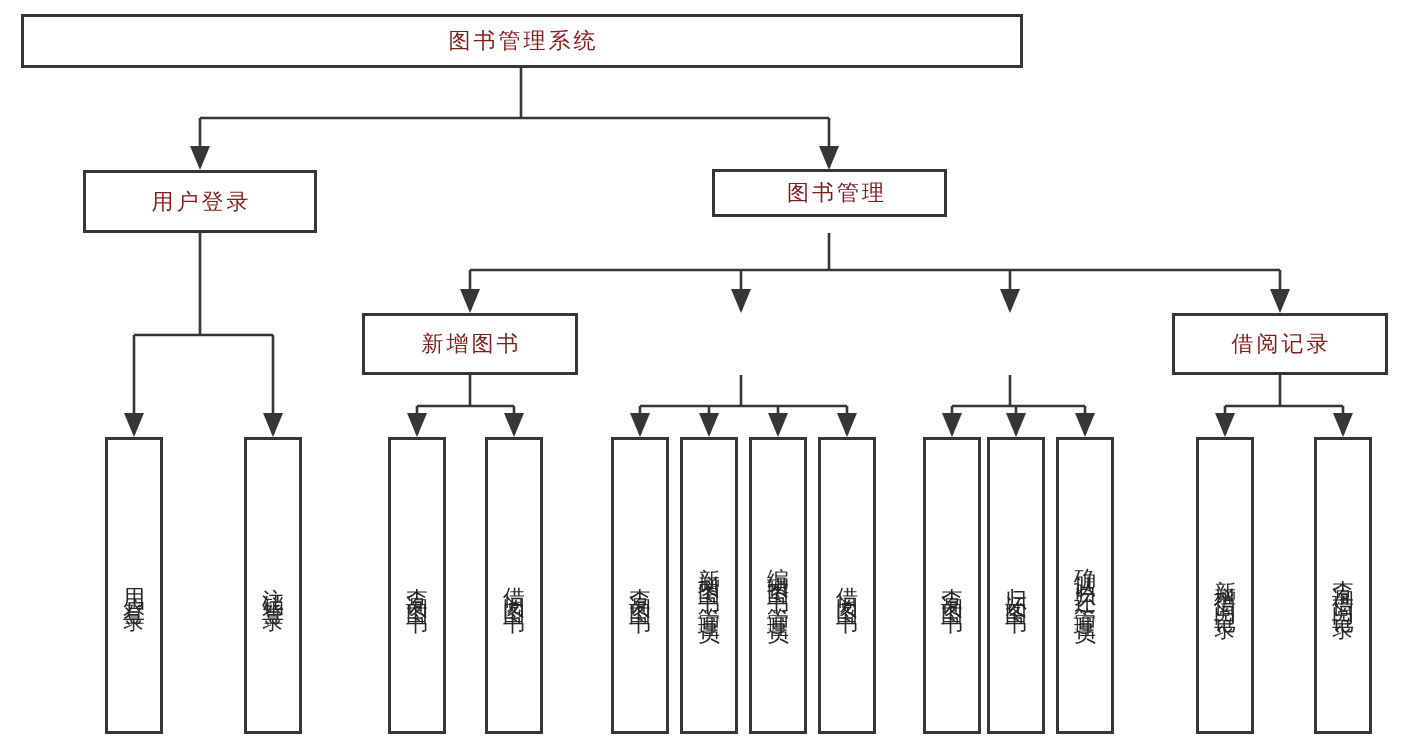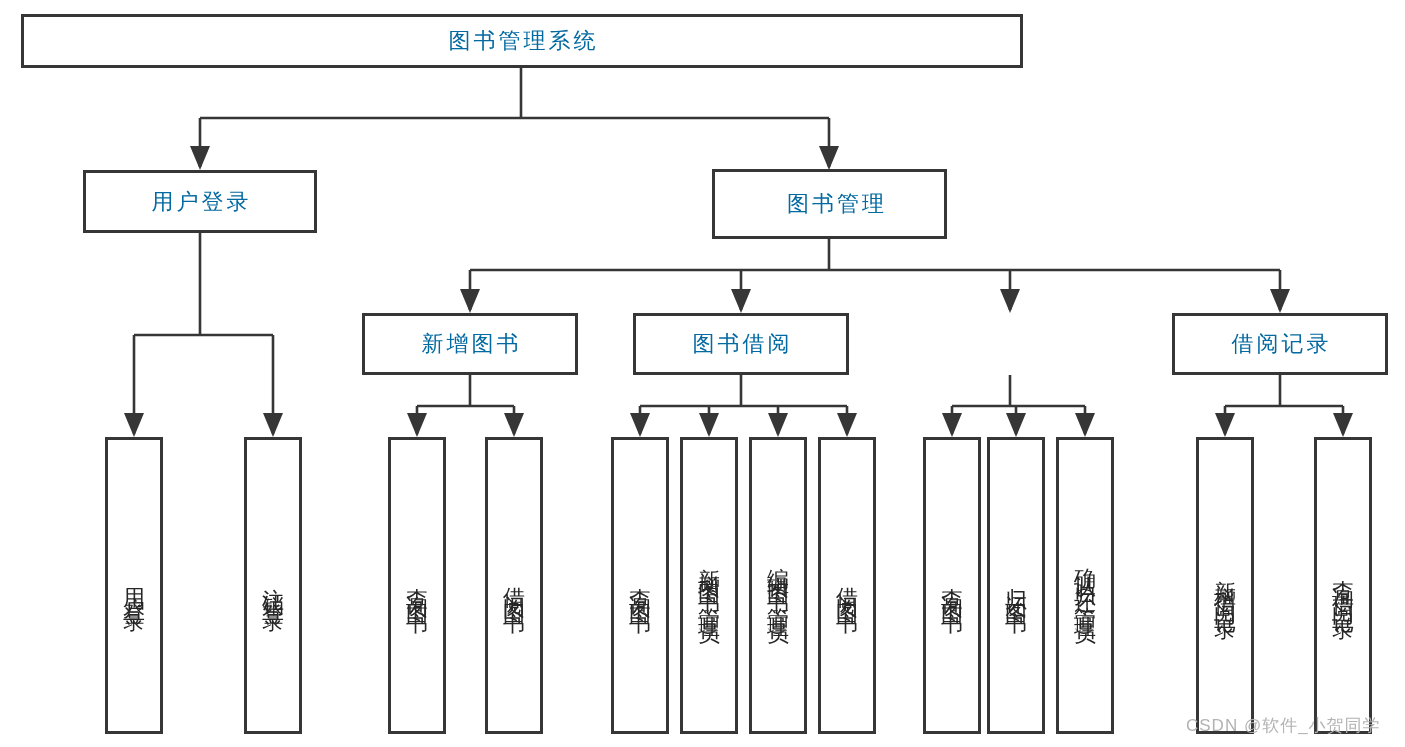--- a/index.html
+++ b/index.html
@@ -28,21 +28,21 @@
     background: #ffffff;
     display: flex;
     align-items: center;
     justify-content: center;
     z-index: 2;
   }
   .hlabel {
     font-size: 22px;
     letter-spacing: 3px;
     text-indent: 3px;
-    color: #0369a1;
+    color: #7f1d1d;
     white-space: nowrap;
     font-weight: 500;
   }
   .vlabel {
     writing-mode: vertical-rl;
     text-orientation: mixed;
     font-size: 22px;
     letter-spacing: 8px;
     color: #262626;
     font-weight: 500;
@@ -102,29 +102,26 @@
     <polygon class="ar" points="1333,413 1353,413 1343,437"></polygon>
   </svg>
 
   <div class="box" style="left:21px; top:14px; width:1002px; height:54px;">
     <span class="hlabel">图书管理系统</span>
   </div>
 
   <div class="box" style="left:83px; top:170px; width:234px; height:63px;">
     <span class="hlabel">用户登录</span>
   </div>
-  <div class="box" style="left:712px; top:169px; width:235px; height:70px;padding-left:12px;">
+  <div class="box" style="left:712px; top:169px; width:235px; height:48px;padding-left:12px;">
     <span class="hlabel">图书管理</span>
   </div>
 
   <div class="box" style="left:362px; top:313px; width:216px; height:62px;">
     <span class="hlabel">新增图书</span>
-  </div>
-  <div class="box" style="left:633px; top:313px; width:216px; height:62px;">
-    <span class="hlabel">图书借阅</span>
   </div>
   <div class="box" style="left:1172px; top:313px; width:216px; height:62px;">
     <span class="hlabel">借阅记录</span>
   </div>
 
   <div class="box" style="left:105px; top:437px; width:58px; height:297px;">
     <span class="vlabel">用户登录</span>
   </div>
   <div class="box" style="left:244px; top:437px; width:58px; height:297px;">
     <span class="vlabel">注销登录</span>
@@ -160,15 +157,14 @@
     <span class="vlabel">确认归还（管理员）</span>
   </div>
 
   <div class="box" style="left:1196px; top:437px; width:58px; height:297px;">
     <span class="vlabel">新增借阅记录</span>
   </div>
   <div class="box" style="left:1314px; top:437px; width:58px; height:297px;">
     <span class="vlabel">查询借阅记录</span>
   </div>
 
-  <div id="watermark">CSDN @软件_小贺同学</div>
 
 </div>
 
 </body></html>

